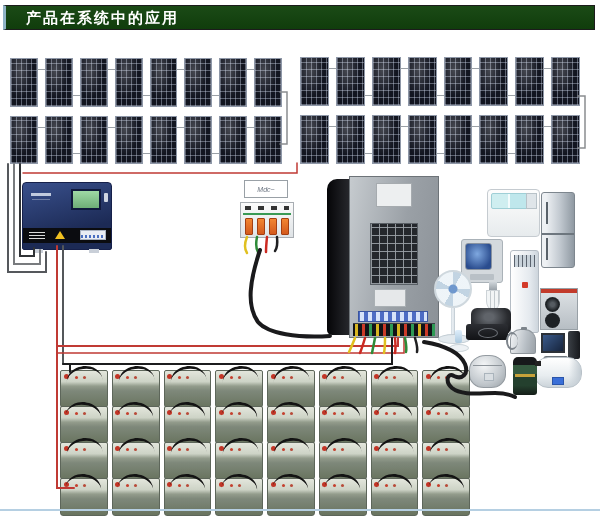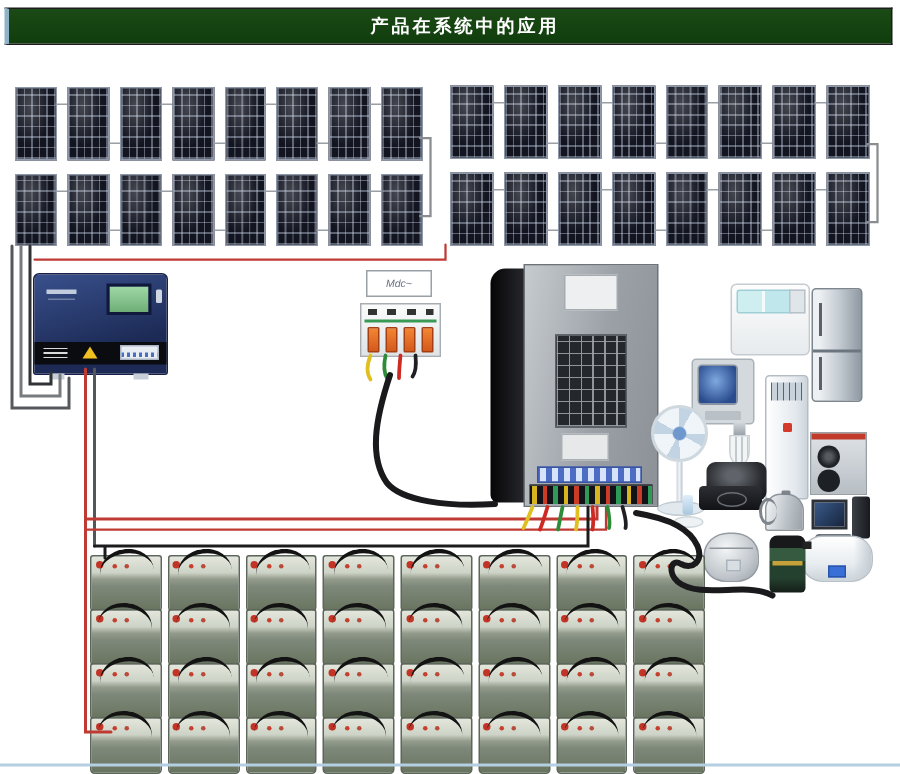--- a/index.html
+++ b/index.html
@@ -4,21 +4,21 @@
 <style>
   html,body{margin:0;padding:0;background:#fff;}
   .stage{position:relative;width:600px;height:516px;background:#fff;overflow:hidden;
          font-family:"Liberation Sans",sans-serif;}
 
   
   .header{position:absolute;left:3px;top:5px;width:592px;height:25px;
           background:linear-gradient(180deg,#1b4a16,#103d0c);
           border:1px solid #1c1c1c;border-left:3px solid #8fb3c6;box-sizing:border-box;}
   .header span{display:block;line-height:23px;padding-left:20px;color:#fff;
-               font-size:12px;font-weight:bold;letter-spacing:2px;text-align:center;}
+               font-size:15px;font-weight:bold;letter-spacing:2px;}
 
   
   .array{position:absolute;display:grid;grid-template-columns:repeat(8,1fr);
          grid-template-rows:1fr 1fr;gap:9px 7px;z-index:2;}
   .array-left{left:10px;top:58px;width:272px;height:106px;}
   .array-right{left:300px;top:57px;width:280px;height:107px;}
   .panel{position:relative;border:1px solid #8f98a8;box-sizing:border-box;
          background-color:#121520;
          background-image:
            radial-gradient(ellipse at 35% 25%,rgba(255,255,255,.22),transparent 55%),

